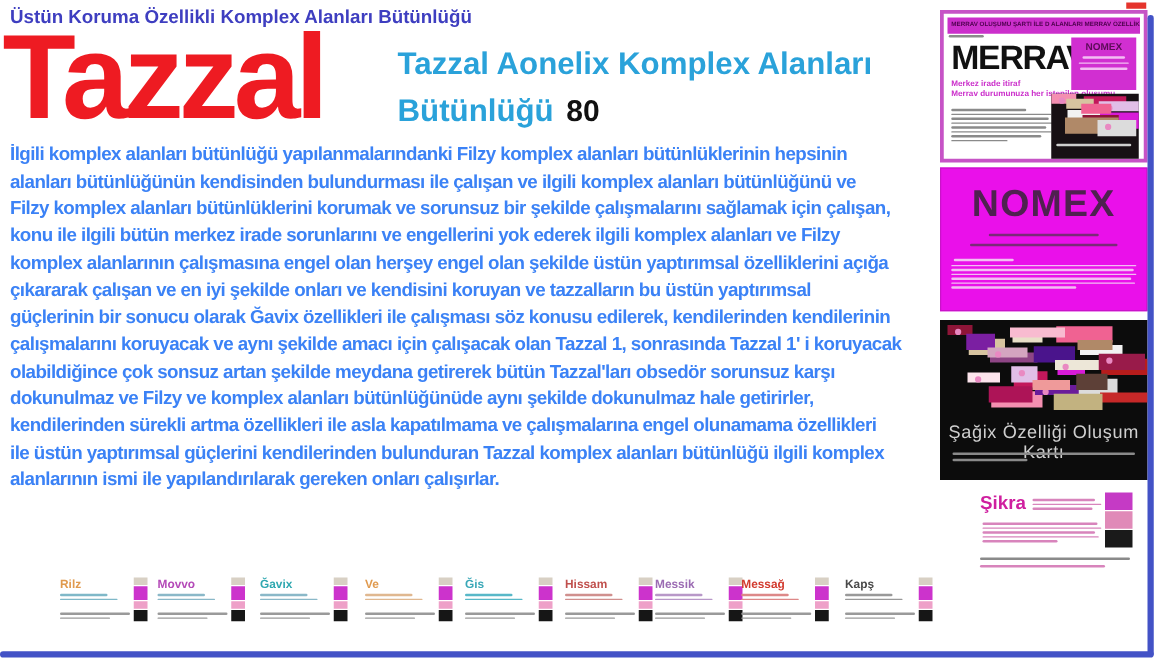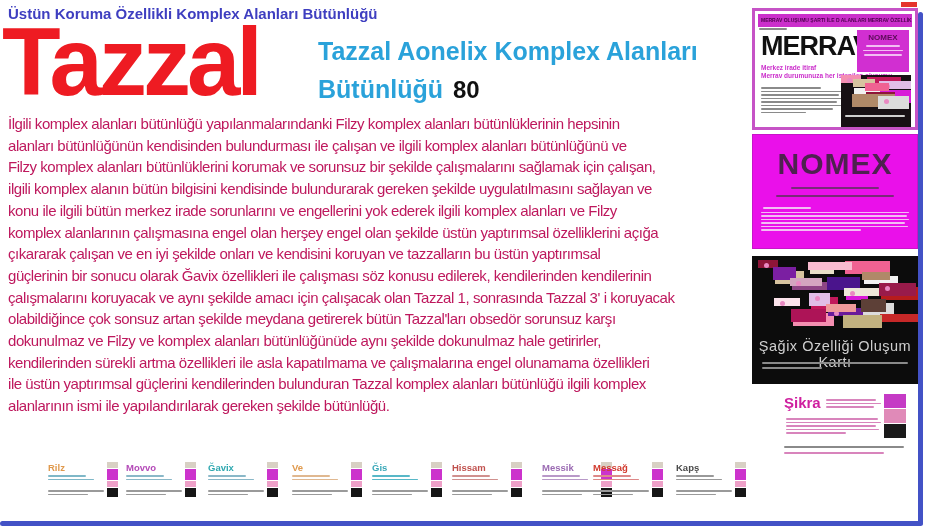--- a/index.html
+++ b/index.html
@@ -10,22 +10,22 @@
   .border-right{position:absolute;right:2px;top:12px;bottom:2px;width:5px;background:#4352c6;border-radius:3px;}
   .red-dash{position:absolute;left:901px;top:2px;width:16px;height:5px;background:#e5342c;}
   
   .topline{position:absolute;left:8px;top:5px;font-size:15px;font-weight:bold;color:#3e3ec0;}
   .logo{position:absolute;left:2px;top:16px;font-size:96px;font-weight:bold;letter-spacing:-4px;
         line-height:.95;color:#ee1b22;}
   .title{position:absolute;left:318px;top:32px;font-size:25px;font-weight:bold;color:#2aa2da;line-height:38px;}
   .title .num{color:#111;font-size:24px;margin-left:10px;}
   
   .bodywrap{position:absolute;left:8px;top:113px;width:744px;overflow:hidden;}
-  .bodyline{font-size:15px;font-weight:normal;letter-spacing:-0.45px;line-height:21.7px;
-            white-space:nowrap;color:#be185d;}
+  .bodyline{font-size:15px;font-weight:bold;letter-spacing:-0.45px;line-height:21.7px;
+            white-space:nowrap;color:#3b82f6;}
   
   .card{position:absolute;left:752px;width:166px;box-sizing:border-box;}
   .merrav{top:8px;height:122px;background:#fff;border:3px solid #c653c6;}
   .merrav .bar{margin:3px 3px 1px 3px;height:13px;background:#cb2fcb;color:#4d004d;font-size:5px;
                font-weight:bold;line-height:13px;padding:0 3px;white-space:nowrap;overflow:hidden;}
   .merrav .big{position:absolute;left:6px;top:20px;font-size:27px;font-weight:bold;letter-spacing:-1px;color:#111;}
   .minibox{position:absolute;right:6px;top:19px;width:52px;height:42px;background:#d12fd1;text-align:center;}
   .minibox .t{font-size:8px;font-weight:bold;color:#5c0b58;margin-top:3px;}
   .sub{position:absolute;left:6px;font-size:6.5px;font-weight:bold;color:#cb2fcb;white-space:nowrap;}
   .minicollage{position:absolute;right:4px;top:64px;width:70px;height:52px;background:#171014;overflow:hidden;}
@@ -65,31 +65,30 @@
 
   <div class="title">
     <div>Tazzal Aonelix Komplex Alanları</div>
     <div><span>Bütünlüğü</span><span class="num">80</span></div>
   </div>
 
   <div class="bodywrap">
       <div class="bodyline">İlgili komplex alanları bütünlüğü yapılanmalarındanki Filzy komplex alanları bütünlüklerinin hepsinin</div>
       <div class="bodyline">alanları bütünlüğünün kendisinden bulundurması ile çalışan ve ilgili komplex alanları bütünlüğünü ve</div>
       <div class="bodyline">Filzy komplex alanları bütünlüklerini korumak ve sorunsuz bir şekilde çalışmalarını sağlamak için çalışan,</div>
-      <div class="bodyline">ilgili komplex alanın bütün bilgisini kendisinde bulundurarak gereken şekilde uygulatılmasını sağlayan ve</div>
       <div class="bodyline">konu ile ilgili bütün merkez irade sorunlarını ve engellerini yok ederek ilgili komplex alanları ve Filzy</div>
       <div class="bodyline">komplex alanlarının çalışmasına engel olan herşey engel olan şekilde üstün yaptırımsal özelliklerini açığa</div>
       <div class="bodyline">çıkararak çalışan ve en iyi şekilde onları ve kendisini koruyan ve tazzalların bu üstün yaptırımsal</div>
       <div class="bodyline">güçlerinin bir sonucu olarak Ğavix özellikleri ile çalışması söz konusu edilerek, kendilerinden kendilerinin</div>
-      <div class="bodyline">çalışmalarını koruyacak ve aynı şekilde amacı için çalışacak olan Tazzal 1, sonrasında Tazzal 3' i koruyacak</div>
+      <div class="bodyline">çalışmalarını koruyacak ve aynı şekilde amacı için çalışacak olan Tazzal 1, sonrasında Tazzal 1' i koruyacak</div>
       <div class="bodyline">olabildiğince çok sonsuz artan şekilde meydana getirerek bütün Tazzal'ları obsedör sorunsuz karşı</div>
       <div class="bodyline">dokunulmaz ve Filzy ve komplex alanları bütünlüğünüde aynı şekilde dokunulmaz hale getirirler,</div>
       <div class="bodyline">kendilerinden sürekli artma özellikleri ile asla kapatılmama ve çalışmalarına engel olunamama özellikleri</div>
       <div class="bodyline">ile üstün yaptırımsal güçlerini kendilerinden bulunduran Tazzal komplex alanları bütünlüğü ilgili komplex</div>
-      <div class="bodyline">alanlarının ismi ile yapılandırılarak gereken şekilde bütünlüğü.</div>
+      <div class="bodyline">alanlarının ismi ile yapılandırılarak gereken onları çalışırlar.</div>
     </div>
 
   <div class="card merrav">
     <div class="bar">MERRAV OLUŞUMU ŞARTI İLE D ALANLARI MERRAV ÖZELLİKLERİ</div>
     <div class="micro gray thin" style="width:28px;margin:1px 0 0 4px;"></div>
     <div class="big">MERRAV</div>
     <div class="minibox">
       <div class="t">NOMEX</div>
       <div class="micro light thin" style="width:34px;margin:3px auto;"></div>
       <div class="micro light thin" style="width:40px;margin:3px auto;"></div>
@@ -279,21 +278,21 @@
         <div class="micro thin" style="width: 46px; background: rgb(208, 144, 142);"></div>
         <div class="micro thin" style="width: 56px; background: rgb(154, 154, 154); margin-top: 10px;"></div>
         <div class="micro thin" style="width: 40px; background: rgb(154, 154, 154); margin-top: 2px;"></div>
         <div class="fstrip">
           <i style="height: 6px; background: rgb(216, 208, 196); margin-bottom: 1px;"></i>
           <i style="height: 11px; background: rgb(204, 51, 204); margin-bottom: 1px;"></i>
           <i style="height: 6px; background: rgb(238, 160, 200); margin-bottom: 1px;"></i>
           <i style="height: 9px; background: rgb(22, 22, 22); margin-bottom: 1px;"></i>
         </div>
       </div>
-      <div class="footer-item" style="left: 542px;">
+      <div class="footer-item" style="left: 524px;">
         <div class="name" style="color: rgb(155, 107, 179);">Messik</div>
         <div class="micro thin" style="width: 38px; background: rgb(184, 152, 200);"></div>
         <div class="micro thin" style="width: 46px; background: rgb(184, 152, 200);"></div>
         <div class="micro thin" style="width: 56px; background: rgb(154, 154, 154); margin-top: 10px;"></div>
         <div class="micro thin" style="width: 40px; background: rgb(154, 154, 154); margin-top: 2px;"></div>
         <div class="fstrip">
           <i style="height: 6px; background: rgb(216, 208, 196); margin-bottom: 1px;"></i>
           <i style="height: 11px; background: rgb(204, 51, 204); margin-bottom: 1px;"></i>
           <i style="height: 6px; background: rgb(238, 160, 200); margin-bottom: 1px;"></i>
           <i style="height: 9px; background: rgb(22, 22, 22); margin-bottom: 1px;"></i>

